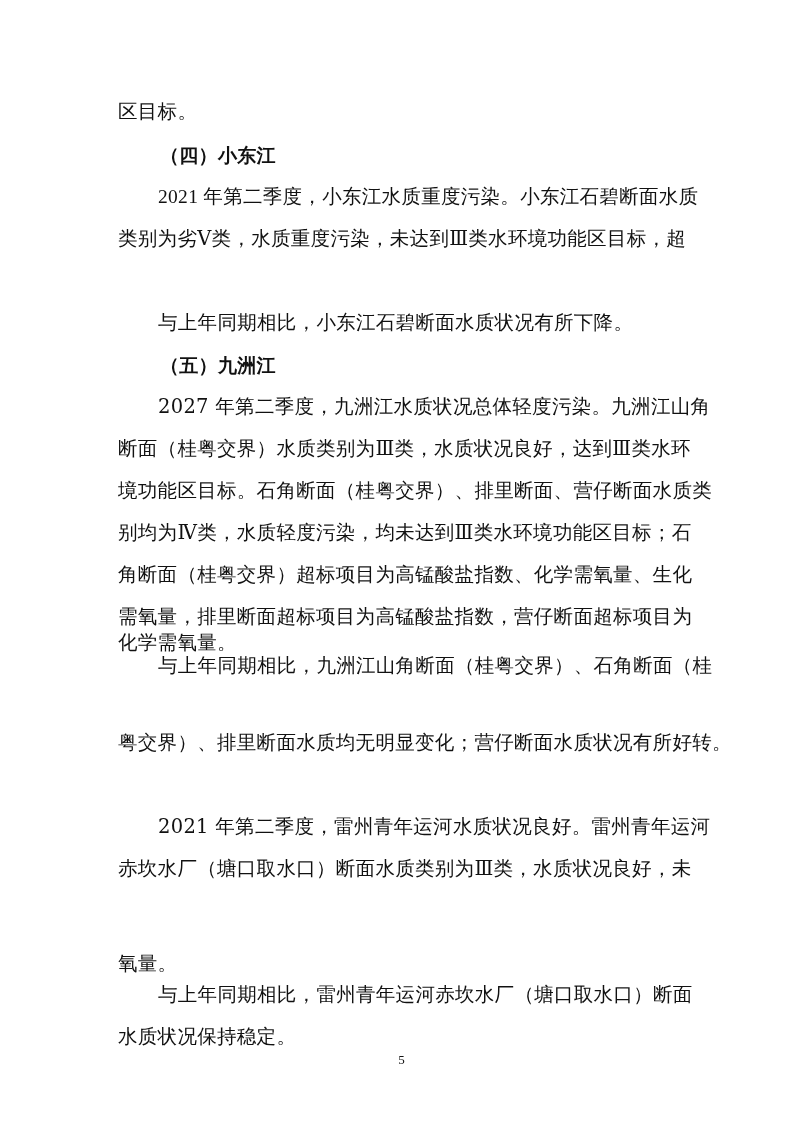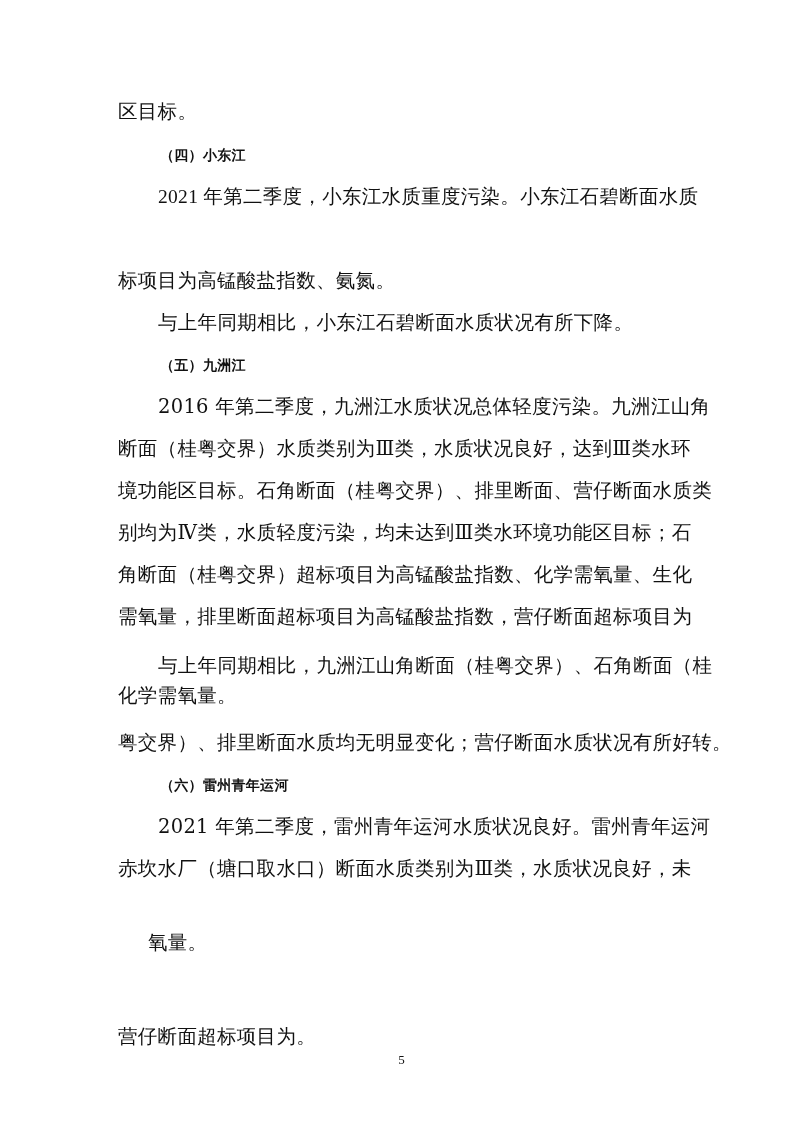--- a/index.html
+++ b/index.html
@@ -1,41 +1,41 @@
 <!DOCTYPE html>
 <html><head>
 <meta charset="utf-8">
 <style>
   html, body { margin:0; padding:0; background:#ffffff; }
   body { width:803px; height:1135px; position:relative; overflow:hidden;
          font-family: "DejaVu Serif", "Liberation Serif", serif; color:#111; }
   .page { position:absolute; left:0; top:0; width:686px; height:1135px; }
   .line { position:absolute; left:118px; font-size:19.5px; line-height:24px; white-space:nowrap; letter-spacing:0.3px; }
   .indent { left:158px; }
-  .heading { left:160px; font-family: "DejaVu Sans", "Liberation Sans", sans-serif; font-weight:bold; font-size:14px; }
+  .heading { left:160px; font-family: "DejaVu Sans", "Liberation Sans", sans-serif; font-weight:bold; font-size:19px; }
   .pagenum { position:absolute; left:0; width:803px; text-align:center; top:1052px; font-size:13px; font-family:"Liberation Serif", serif; }
 </style>
 </head>
 <body>
 
 <div class="page" id="page">
     <div class="line" style="top: 100px;">区目标。</div>
     <div class="line heading" style="top: 143px;">（四）小东江</div>
     <div class="line indent" style="top: 185px; font-family: Liberation Serif, serif;">2021 年第二季度，小东江水质重度污染。小东江石碧断面水质</div>
-    <div class="line" style="top: 269px;">标项目为高锰酸盐指数、氨氮。</div>
+    <div class="line" style="top: 227px;">类别为劣Ⅴ类，水质重度污染，未达到Ⅲ类水环境功能区目标，超</div>
     <div class="line indent" style="top: 311px;">与上年同期相比，小东江石碧断面水质状况有所下降。</div>
     <div class="line heading" style="top: 353px;">（五）九洲江</div>
-    <div class="line indent" style="top: 395px;">2016 年第二季度，九洲江水质状况总体轻度污染。九洲江山角</div>
+    <div class="line indent" style="top: 395px;">2027 年第二季度，九洲江水质状况总体轻度污染。九洲江山角</div>
     <div class="line" style="top: 437px;">断面（桂粤交界）水质类别为Ⅲ类，水质状况良好，达到Ⅲ类水环</div>
     <div class="line" style="top: 521px;">别均为Ⅳ类，水质轻度污染，均未达到Ⅲ类水环境功能区目标；石</div>
     <div class="line" style="top: 479px;">境功能区目标。石角断面（桂粤交界）、排里断面、营仔断面水质类</div>
     <div class="line" style="top: 563px;">角断面（桂粤交界）超标项目为高锰酸盐指数、化学需氧量、生化</div>
     <div class="line" style="top: 605px;">需氧量，排里断面超标项目为高锰酸盐指数，营仔断面超标项目为</div>
-    <div class="line" style="top: 684px;">化学需氧量。</div>
+    <div class="line" style="top: 631px;">化学需氧量。</div>
     <div class="line indent" style="top: 654px;">与上年同期相比，九洲江山角断面（桂粤交界）、石角断面（桂</div>
     <div class="line" style="top: 731px;">粤交界）、排里断面水质均无明显变化；营仔断面水质状况有所好转。</div>
-    <div class="line heading" style="top: 773px;">（六）雷州青年运河</div>
     <div class="line indent" style="top: 815px;">2021 年第二季度，雷州青年运河水质状况良好。雷州青年运河</div>
     <div class="line" style="top: 857px;">赤坎水厂（塘口取水口）断面水质类别为Ⅲ类，水质状况良好，未</div>
-    <div class="line" style="top: 931px; margin-left: 30px;">氧量。</div>
-    <div class="line" style="top: 1025px;">营仔断面超标项目为。</div>
+    <div class="line" style="top: 952px;">氧量。</div>
+    <div class="line indent" style="top: 983px;">与上年同期相比，雷州青年运河赤坎水厂（塘口取水口）断面</div>
+    <div class="line" style="top: 1025px;">水质状况保持稳定。</div>
     <div class="pagenum">5</div>
   </div>
 
 </body></html>

